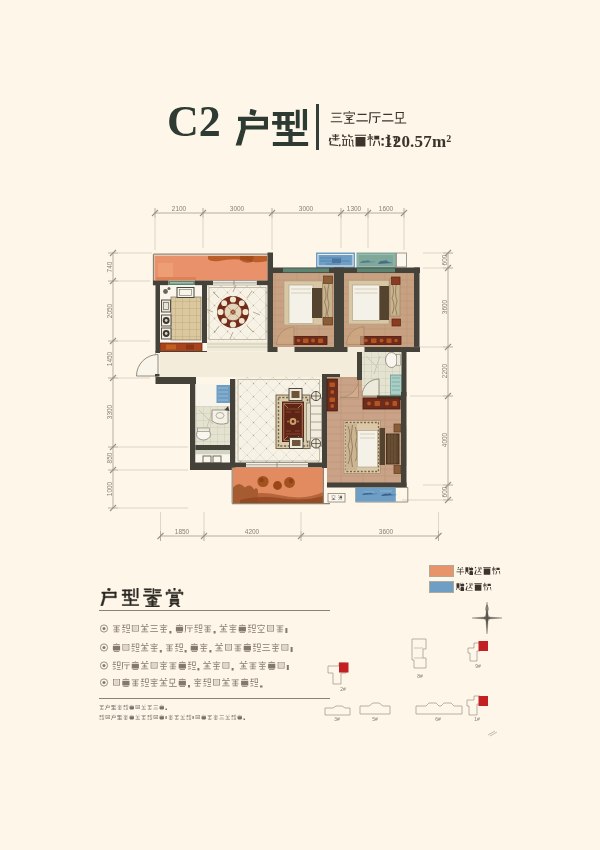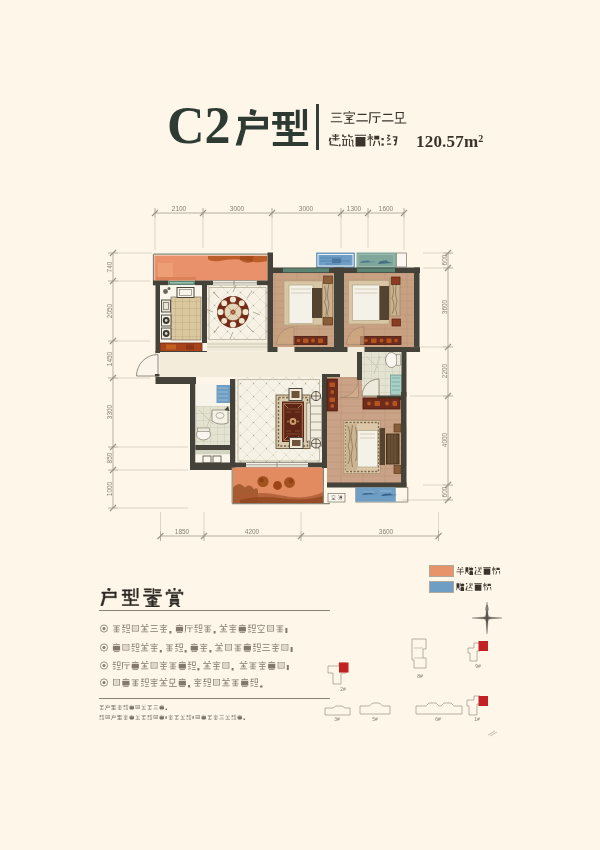--- a/index.html
+++ b/index.html
@@ -84,21 +84,21 @@
       </symbol>
 <symbol id="gE" viewBox="0 0 100 100">
         <path d="M14 12 h72 v8 h-72 z M46 2 h8 v18 h-8 z M10 30 h80 v52 h-80 z M18 38 h64 v36 h-64 z M46 30 h8 v52 h-8 z M10 54 h80 v6 h-80 z M20 90 h60 v8 h-60 z"></path>
       </symbol>
 <symbol id="gF" viewBox="0 0 100 100">
         <path d="M24 4 l14 6 -6 10 -14 -6 z M64 4 l14 -6 6 12 -14 6 z M6 26 h88 v8 h-88 z M30 44 h40 v7 h-40 z M22 62 h56 v7 h-56 z M46 34 h8 v40 h-8 z M10 84 h80 v9 h-80 z"></path>
       </symbol>
 </defs>
 </svg>
 
-<div class="abs" style="left:167px;top:103px;width:120px;height:52px;font-size:52px;font-weight:bold;color:#2e3b32;line-height:0.88;white-space:nowrap;">C2</div>
+<div class="abs" style="left:167px;top:103px;width:120px;height:52px;font-size:44px;font-weight:bold;color:#2e3b32;line-height:0.88;white-space:nowrap;">C2</div>
 
 <svg class="abs" style="left:235px;top:108px;" width="75" height="39" viewBox="0 0 75 39" fill="#2e3b32" stroke="#2e3b32" stroke-width="3.4">
   <use href="#gHu" x="0" y="1" width="36" height="37"></use>
   <use href="#gXing" x="37" y="1" width="37" height="37"></use>
 </svg>
 
 <div class="abs" style="left:316px;top:104px;width:2.6px;height:46px;background:#33403a;"></div>
 
 <svg class="abs" style="left:330px;top:110px;" width="80" height="15" viewBox="0 0 80 15" fill="#3a342c">
   <use href="#gSan" x="0" y="1" width="13" height="13"></use>
@@ -111,21 +111,21 @@
 
 <svg class="abs" style="left:328px;top:133px;" width="72" height="15" viewBox="0 0 72 15" fill="#3a342c">
   <use href="#gJian" x="0" y="1" width="13" height="13"></use>
   <use href="#gZhu" x="13" y="1" width="13" height="13"></use>
   <use href="#gMian" x="26" y="1" width="13" height="13"></use>
   <use href="#gJi" x="39" y="1" width="13" height="13"></use>
   <rect x="53.5" y="5" width="2.2" height="2.2"></rect>
   <rect x="53.5" y="10.5" width="2.2" height="2.2"></rect>
   <use href="#gYue" x="58" y="1" width="13" height="13"></use>
 </svg>
-<div class="abs" style="left:416px;top:132px;font-size:17px;font-weight:bold;color:#3a342c;letter-spacing:0.2px;font-family:Liberation Serif, serif;">120.57m<span style="font-size:10px;vertical-align:5px;">2</span></div>
+<div class="abs" style="left:384px;top:132px;font-size:17px;font-weight:bold;color:#3a342c;letter-spacing:0.2px;font-family:Liberation Serif, serif;">120.57m<span style="font-size:10px;vertical-align:5px;">2</span></div>
 
 <svg class="abs" style="left:0;top:0;" width="600" height="850" viewBox="0 0 600 850">
 <defs>
   <pattern id="diagTile" width="13" height="13" patternUnits="userSpaceOnUse">
     <rect width="13" height="13" fill="#f6f2e5"></rect>
     <path d="M-3 3 L3 -3 M-3 16 L16 -3 M10 16 L16 10" stroke="#ddd6c3" stroke-width="0.55" fill="none"></path>
     <path d="M-3 -3 L16 16 M10 -3 L16 3 M-3 10 L3 16" stroke="#ddd6c3" stroke-width="0.55" fill="none"></path>
     <circle cx="6.5" cy="6.5" r="0.7" fill="#b2a98f"></circle>
     <circle cx="0" cy="0" r="0.7" fill="#b2a98f"></circle>
   </pattern>

